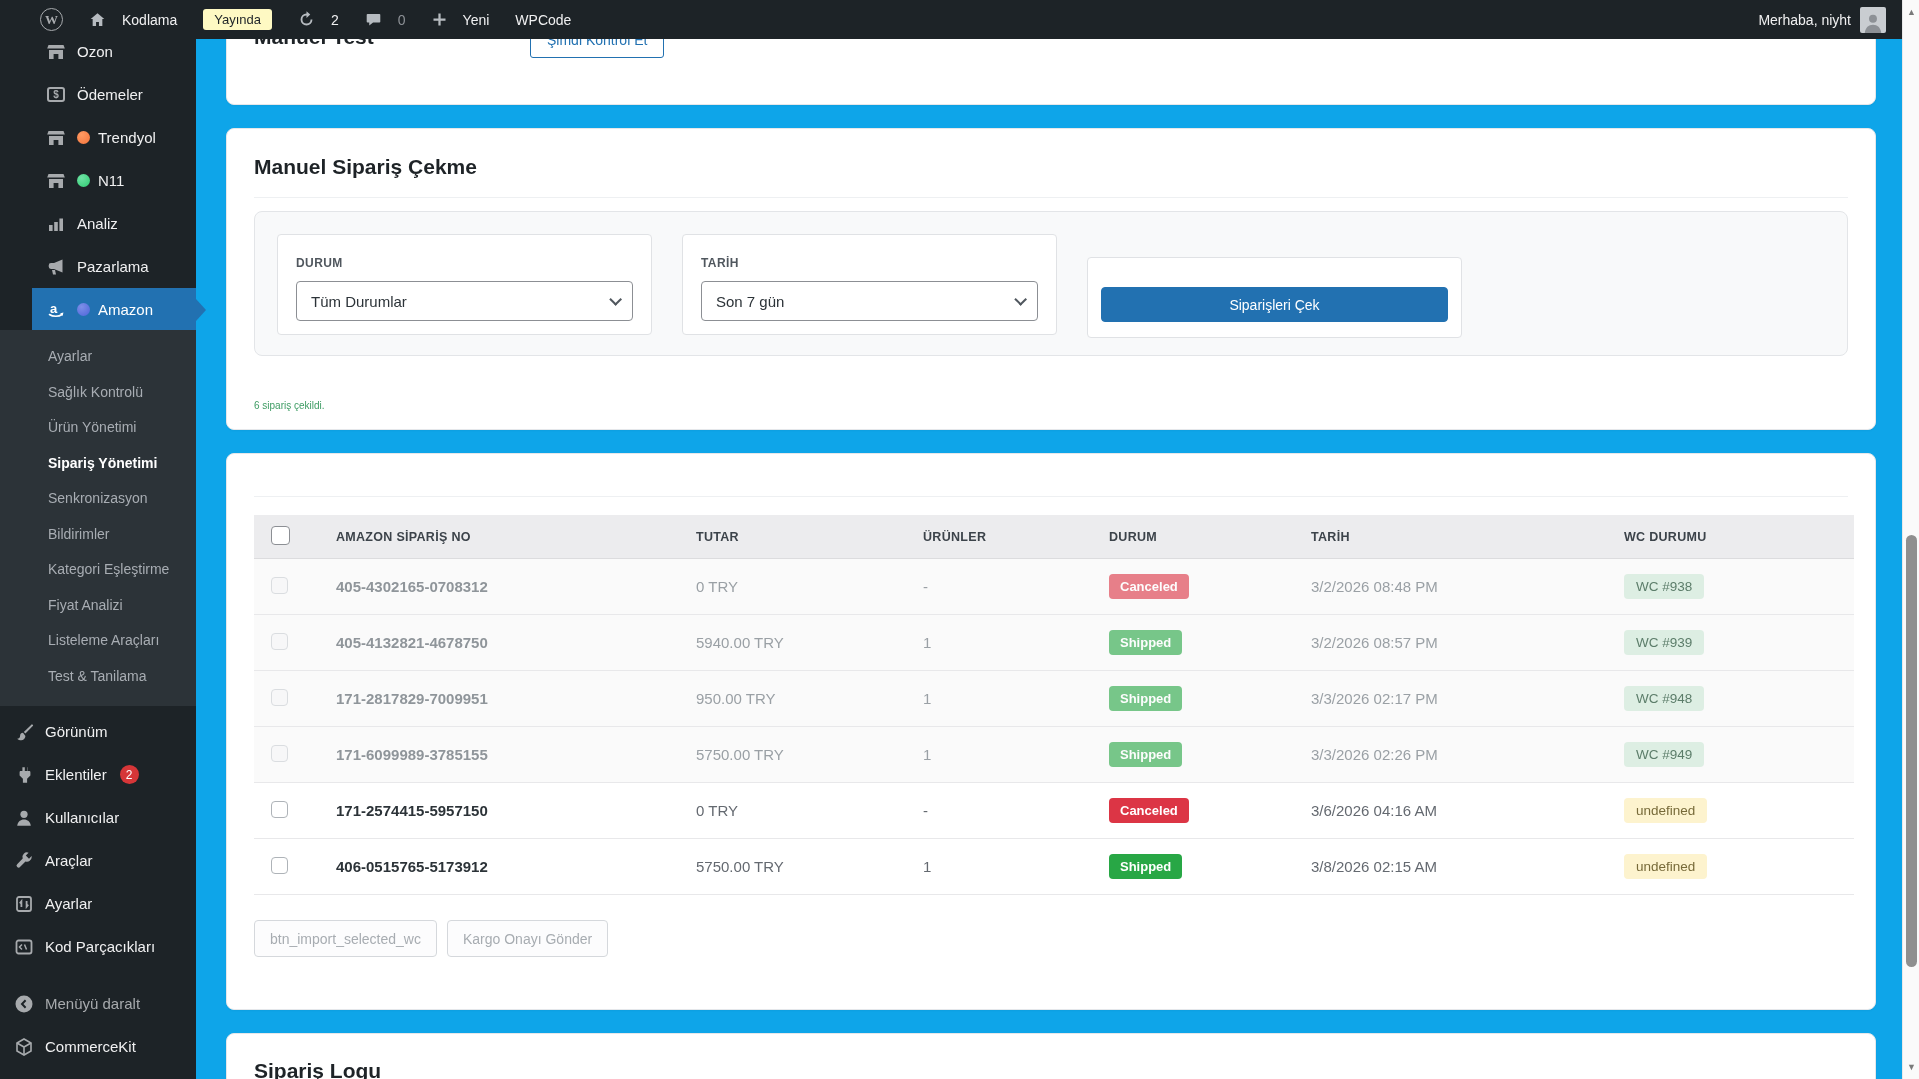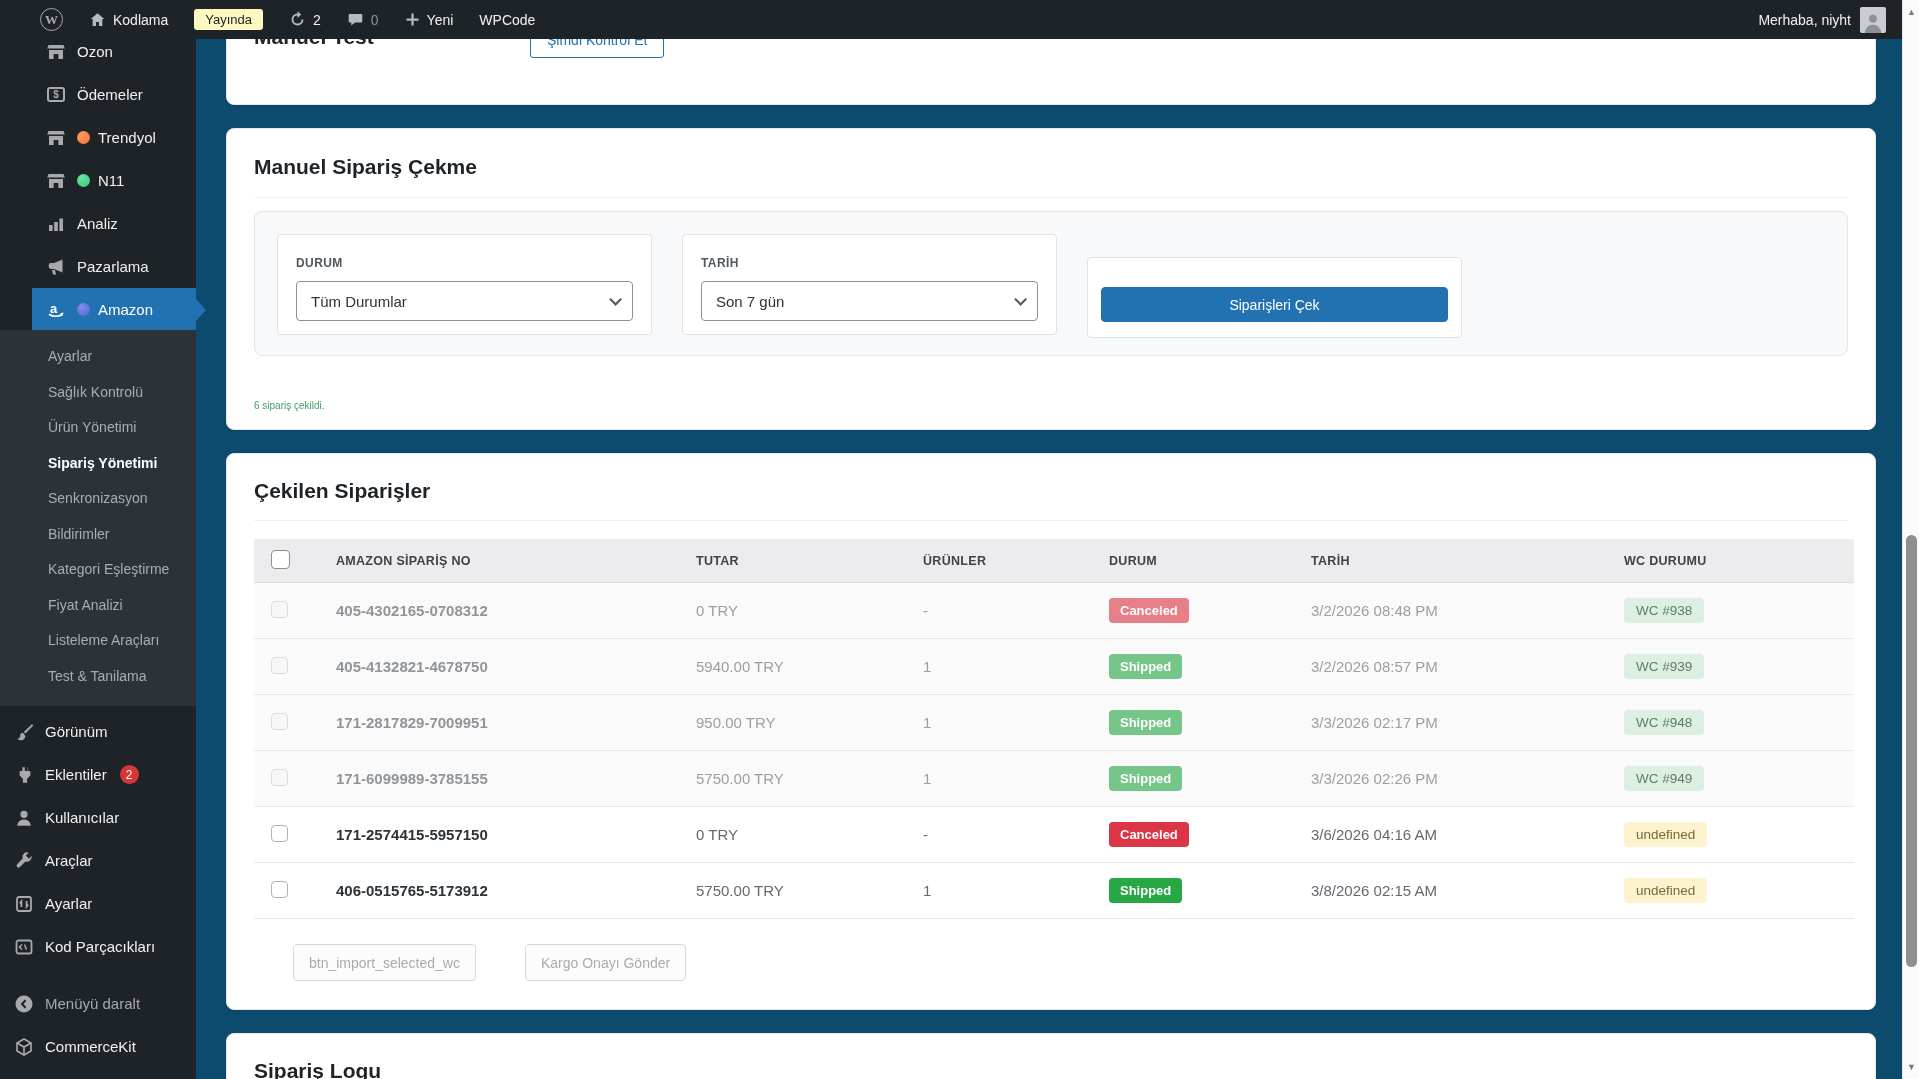--- a/index.html
+++ b/index.html
@@ -2,21 +2,21 @@
 <html lang="tr"><head>
 <meta charset="utf-8">
 <style>
   * { margin:0; padding:0; box-sizing:border-box; }
   html,body { width:1919px; height:1079px; overflow:hidden; }
   body { font-family:"Liberation Sans","DejaVu Sans",sans-serif; background:#f0f0f1; position:relative; color:#3c434a; }
 
   
   .adminbar { position:absolute; top:0; left:0; width:1902px; height:39px; background:#1d2327; z-index:60;
     display:flex; align-items:center; padding:0 16px 0 40px; gap:26px; color:#f0f0f1; font-size:14px; }
-  .ab-item { display:flex; align-items:center; gap:7px; color:#f0f0f1; cursor:pointer; white-space:nowrap; }
+  .ab-item { display:flex; align-items:center; gap:16px; color:#f0f0f1; cursor:pointer; white-space:nowrap; }
   .ab-item svg { display:block; }
   .ab-ico { color:#b6bbc0; display:flex; }
   .ab-count-dim { color:#8d9196; }
   .wp-logo { width:23px; height:23px; border-radius:50%; border:1.6px solid #a7aaad; color:#a7aaad;
     display:flex; align-items:center; justify-content:center; font-family:"Liberation Serif",serif;
     font-weight:bold; font-size:13px; }
   .env-badge { background:#fef9c3; color:#1d2327; border-radius:3px; padding:3px 11px; font-size:13px; font-weight:400; }
   .ab-right { margin-left:auto; display:flex; align-items:center; gap:9px; }
   .avatar { width:26px; height:26px; background:#c9cdd1; border-radius:2px; display:flex; align-items:flex-end; justify-content:center; overflow:hidden; }
 
@@ -40,21 +40,21 @@
   .submenu { position:absolute; top:330px; left:0; right:0; background:#2c3338; padding:9px 0 12px; }
   .submenu a { display:block; padding:8px 12px 8px 48px; color:#a8adb3; font-size:14px; text-decoration:none; cursor:pointer; line-height:19.5px; }
   .submenu a.current { color:#fff; font-weight:bold; }
   .menu-bottom { position:absolute; top:710px; left:0; right:0; }
   .plugin-badge { background:#d63638; color:#fff; min-width:19px; height:19px; border-radius:50%;
     font-size:12px; display:inline-flex; align-items:center; justify-content:center; padding:0 5px; margin-left:2px; }
   .sep { height:14px; }
   .m-dim { color:#a7aaad; }
 
   
-  .content { position:absolute; left:196px; top:0; width:1706px; height:1079px; background:#0c4a6e; z-index:5; }
+  .content { position:absolute; left:196px; top:0; width:1706px; height:1079px; background:#0ea5e9; z-index:5; }
   .card { position:absolute; left:30px; width:1650px; background:#fff; border:1px solid #e5e7ea;
     border-radius:8px; box-shadow:0 1px 2px rgba(0,0,0,.04); }
   .card-h { font-size:21px; font-weight:600; color:#1e2327; }
   .hr { height:1px; background:#eef0f2; border:0; }
 
   .card-test { top:-52px; height:157px; }
   .card-test .card-h { position:absolute; left:27px; top:76px; }
   .btn-outline { position:absolute; left:303px; top:72px; height:37px; padding:0 16px;
     background:#fff; border:1px solid #2271b1; color:#2271b1; border-radius:3px; font-size:14px;
     font-family:inherit; cursor:pointer; }
@@ -90,21 +90,21 @@
   .imported .td-order { color:#8f959a; }
   .badge { display:inline-block; padding:5px 11px; border-radius:4px; color:#fff; font-size:13px; font-weight:bold; }
   .badge.canceled { background:#dc3545; }
   .badge.shipped  { background:#28a745; }
   .imported .badge { opacity:.62; }
   .wcbadge { display:inline-block; padding:5px 12px; border-radius:4px; font-size:13.5px; }
   .wcbadge.wc    { background:#ddeee3; color:#5c7d6a; }
   .wcbadge.undef { background:#fdf3ce; color:#776a39;text-align:center; }
   .table-actions { margin-top:25px; display:flex; gap:10px; }
   .btn-disabled { height:37px; padding:0 15px; background:#fcfcfd; border:1px solid #d5d8dc;
-    color:#a7acb1; border-radius:4px; font-size:14px; font-family:inherit; cursor:default;margin-left:39px; }
+    color:#a7acb1; border-radius:4px; font-size:14px; font-family:inherit; cursor:default; }
 
   .card-log { top:1033px; height:220px; padding:25px 27px; }
 
   
   .scrollbar { position:absolute; right:0; top:0; width:17px; height:1079px; background:#fafafa;
     border-left:1px solid #e8e8e8; z-index:70; }
   .sb-thumb { position:absolute; left:3px; width:11px; top:535px; height:432px; background:#8f8f8f; border-radius:6px; cursor:pointer; }
   .sb-arrow { position:absolute; left:0; width:17px; text-align:center; color:#7a7a7a; font-size:9px; cursor:pointer; }
 </style>
 </head>
@@ -352,21 +352,20 @@
         </div>
       </div>
       <div class="fbox fbox-btn">
         <button class="btn-primary">Siparişleri Çek</button>
       </div>
     </div>
     <div class="pull-msg">6 sipariş çekildi.</div>
   </section>
 
   <section class="card card-orders">
-    <h2 class="card-h">Çekilen Siparişler</h2>
     <div class="hr"></div>
     <div class="otable">
       <div class="t-hrow">
         <div class="td-check"><span class="checkbox cb-head"></span></div>
         <div>AMAZON SİPARİŞ NO</div>
         <div>TUTAR</div>
         <div>ÜRÜNLER</div>
         <div>DURUM</div>
         <div>TARİH</div>
         <div>WC DURUMU</div>

